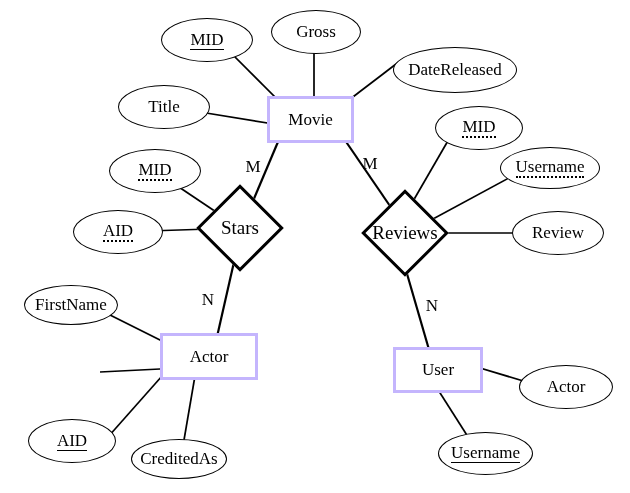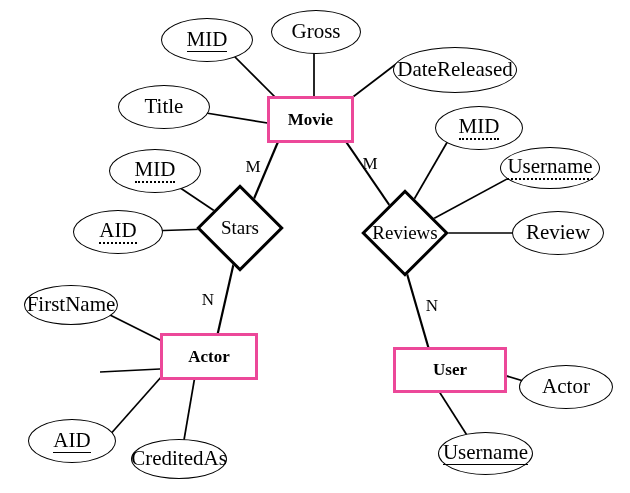--- a/index.html
+++ b/index.html
@@ -8,26 +8,26 @@
     font-family:"Liberation Serif", serif;color:#000;overflow:hidden;
   }
   svg.wires{position:absolute;left:0;top:0;z-index:1;}
   svg.wires line{stroke:#000;stroke-width:1.7;}
   svg.wires line.rel{stroke-width:2.2;}
 
   .ellipse{
     position:absolute;z-index:2;background:#fff;
     border:1.7px solid #000;border-radius:50%;
     display:flex;align-items:center;justify-content:center;
-    font-size:21px;line-height:1;box-sizing:border-box;white-space:nowrap;
+    font-size:17px;line-height:1;box-sizing:border-box;white-space:nowrap;
   }
   .entity{
-    position:absolute;z-index:2;background:#fff;border:3px solid #ec4899;
+    position:absolute;z-index:2;background:#fff;border:3px solid #c4b5fd;
     display:flex;align-items:center;justify-content:center;
-    font-size:17px;box-sizing:border-box;font-weight:bold;
+    font-size:17px;box-sizing:border-box;
   }
   .diamond{position:absolute;z-index:2;width:0;height:0;}
   .diamond .shape{
     position:absolute;left:-31px;top:-31px;width:56px;height:56px;
     border:3px solid #000;background:#fff;transform:rotate(45deg);
   }
   .diamond .lbl{
     position:absolute;left:0;top:0;transform:translate(-50%,-50%);
     font-size:19px;white-space:nowrap;z-index:3;
   }
@@ -36,21 +36,21 @@
     transform:translate(-50%,-50%);line-height:1;
   }
   .attr-text{padding-bottom:1px;}
   [data-underline="solid"]{border-bottom:1.3px solid #000;}
   [data-underline="dotted"]{border-bottom:2px dotted #000;}
   [data-underline="none"]{border-bottom:none;}
 
   
   #e-movie{left:267px;top:96px;width:87px;height:47px;}
   #e-actor{left:160px;top:333px;width:98px;height:47px;}
-  #e-user{left:393px;top:347px;width:114px;height:46px;text-align:right;}
+  #e-user{left:393px;top:347px;width:90px;height:46px;text-align:right;}
   
   #r-stars{left:240px;top:228px;}
   #r-reviews{left:405px;top:233px;}
   
   #a0{left:161px;top:18px;width:92px;height:44px;}
   #a1{left:271px;top:10px;width:90px;height:44px;}
   #a2{left:393px;top:47px;width:124px;height:46px;}
   #a3{left:118px;top:85px;width:92px;height:44px;}
   #a4{left:109px;top:149px;width:92px;height:44px;}
   #a5{left:73px;top:210px;width:90px;height:44px;}

